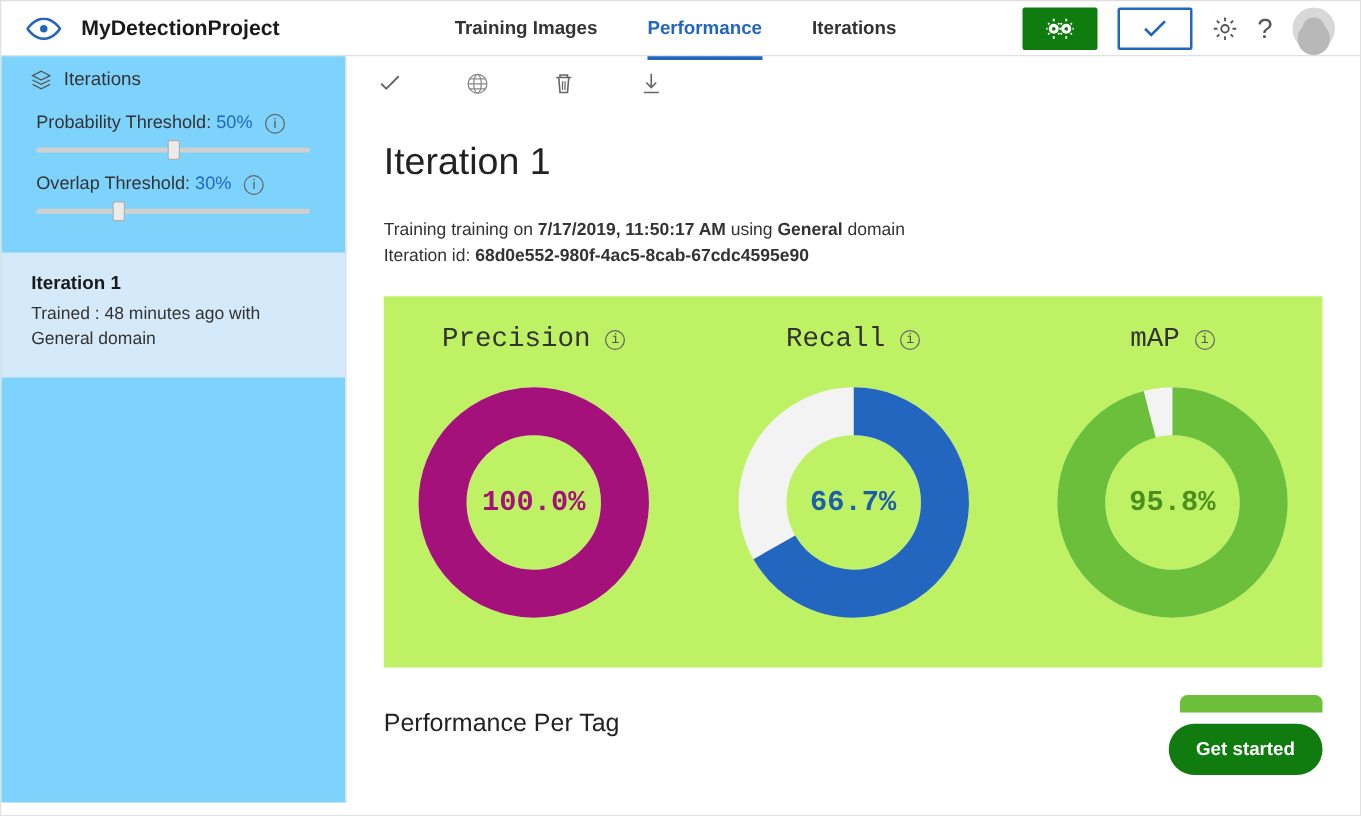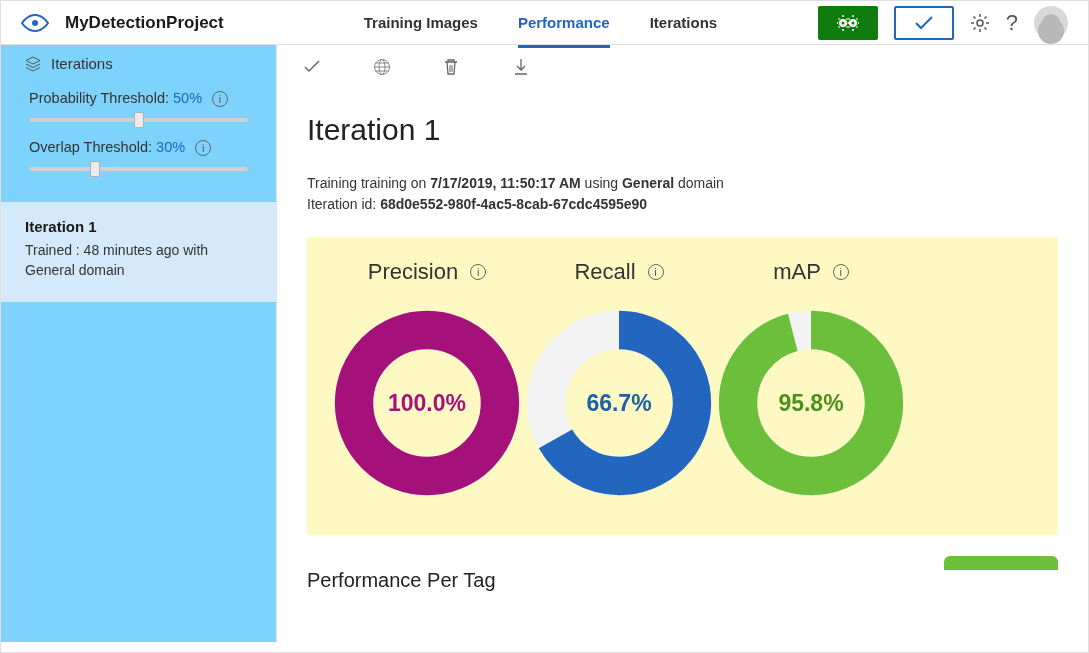--- a/index.html
+++ b/index.html
@@ -45,21 +45,21 @@
   .iter-card-sub { font-size:14px; color:#333; line-height:1.4;}
   
   
   .main { flex:1; padding: 0 0 0 0; overflow:hidden; position:relative;}
   .main-actions { height:44px; display:flex; align-items:center; gap:52px; padding-left:26px;}
   .main-actions .mact { width:18px; height:18px; color:#666; cursor:pointer;}
   .content { padding: 24px 30px 0;}
   .iter-heading { font-size:30px; font-weight:400; color:#222; margin-bottom:26px;}
   .meta-line { font-size:14px; color:#333; line-height:1.5;}
   .meta-line b { font-weight:700; }
-  .metrics-panel { margin-top:22px; background:#fef9c3; padding: 22px 24px 36px; display:flex; justify-content:flex-start; }
+  .metrics-panel { margin-top:22px; background:#bef264; padding: 22px 24px 36px; display:flex; justify-content:space-between;font-family:Liberation Mono, monospace; }
   .metric { text-align:center; }
   .metric-title { font-size:22px; color:#333; margin-bottom:22px; display:flex; align-items:center; justify-content:center; gap:6px;}
   .donut-wrap { position:relative; width:192px; height:192px; margin:0 auto;}
   .donut-val { position:absolute; inset:0; display:flex; align-items:center; justify-content:center; font-size:23px; font-weight:700;}
   .precision .donut-val { color:#a4117b; }
   .recall .donut-val { color:#1d5fa8; }
   .map .donut-val { color:#4c8f1f; }
   .perf-heading { font-size:20px; color:#222; margin: 34px 0 0 30px; font-weight:400;}
   
   .get-started { position:absolute; right:30px; bottom:22px; background:#107c10; color:#fff; font-size:15px; font-weight:600; padding:12px 22px; border-radius:22px; cursor:pointer;}
@@ -240,14 +240,15 @@
               </svg>
             <div class="donut-val">95.8%</div>
           </div>
         </div>
       </div>
     </div>
 
     <div class="perf-heading">Performance Per Tag</div>
 
     <div class="top-peek"></div>
+    <div class="get-started">Get started</div>
   </div>
 </div>
 
 </body></html>

